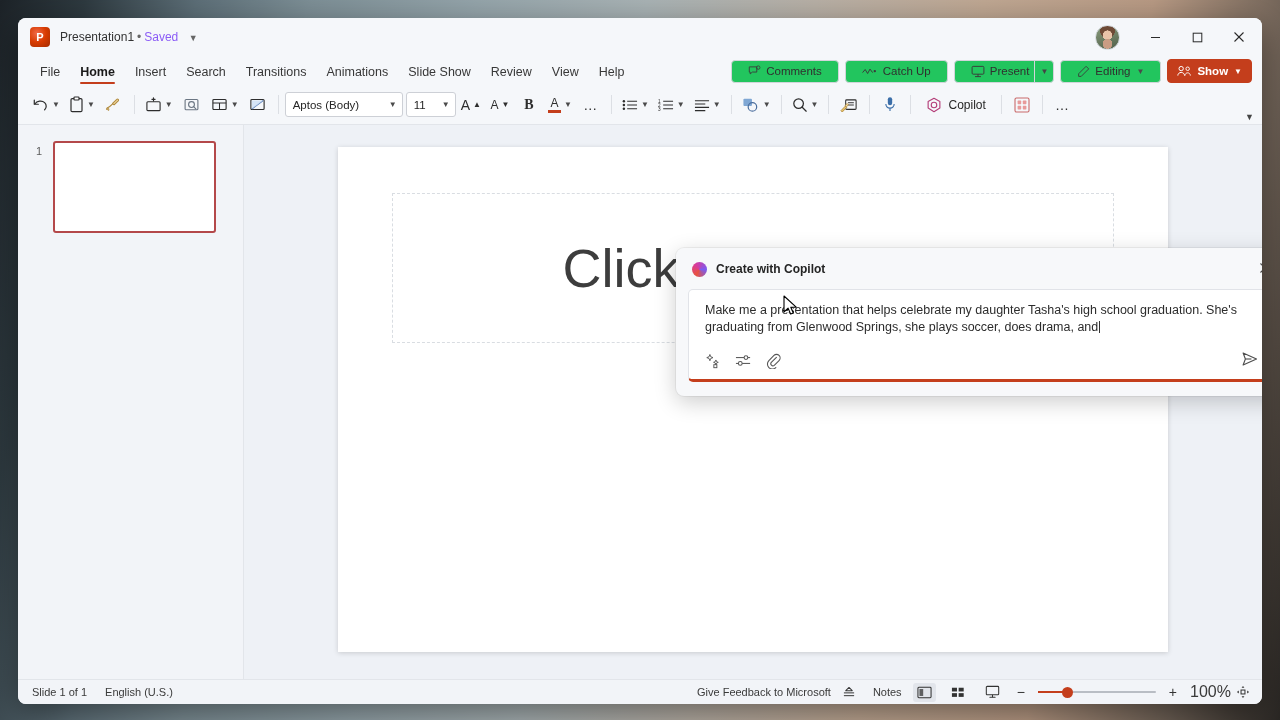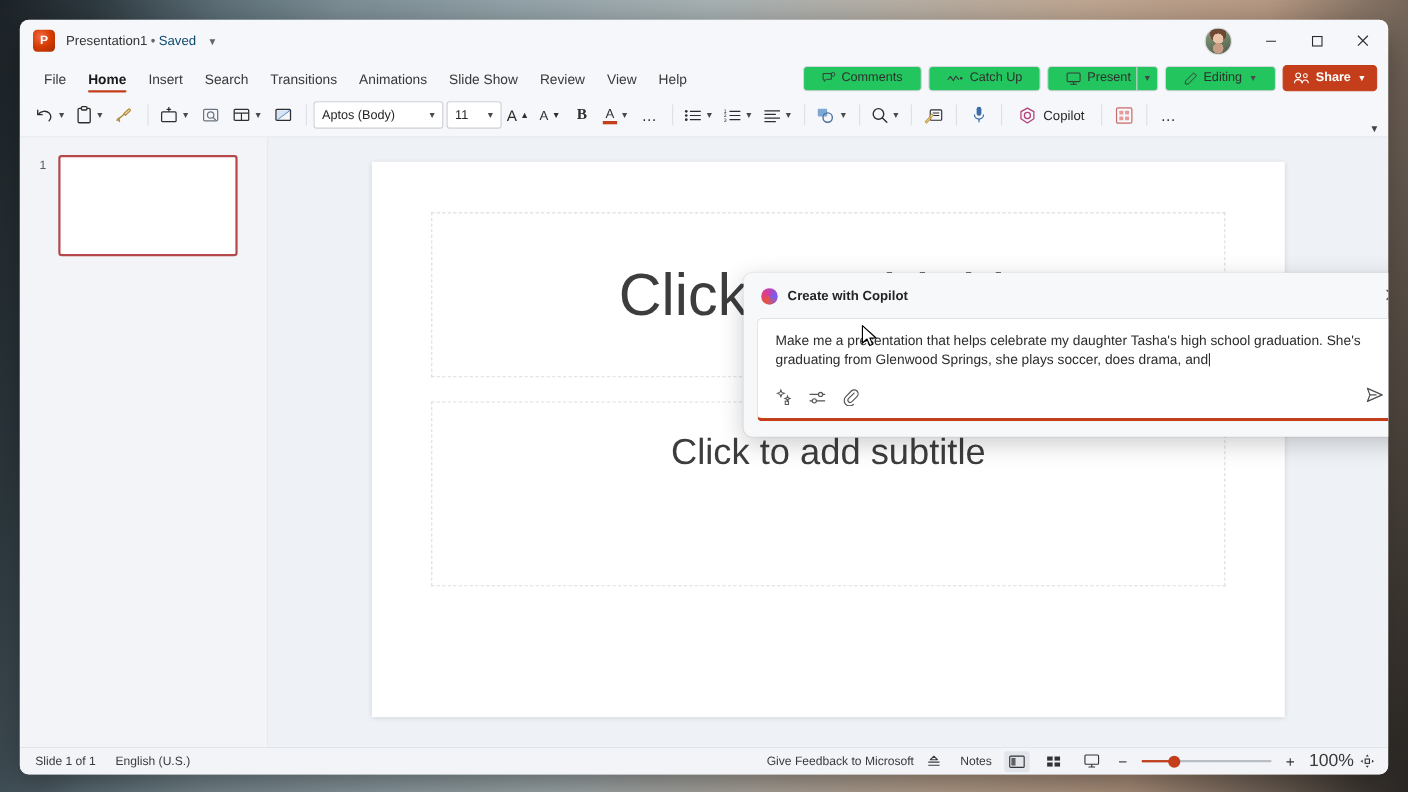--- a/index.html
+++ b/index.html
@@ -37,21 +37,21 @@
     width: 20px; height: 20px; margin: 0 10px 0 6px;
     border-radius: 4px;
     background: radial-gradient(circle at 35% 32%, #f06a4a 0%, #d83b01 48%, #a32b00 100%);
     display: flex; align-items: center; justify-content: center;
     color: #fff; font-size: 11px; font-weight: bold; line-height: 1;
   }
   .doc-title {
     font-size: 12px; color: #333; white-space: nowrap;
   }
   .doc-sep { color: #666; margin: 0 3px; }
-  .saved { color: #0c4a6e; text-align: right; }
+  .saved { color: #8b5cf6; text-align: right; }
   .title-chev { margin-left: 7px; color: #666; font-size: 9px; }
   .searchbox {
     position: absolute; left: 50%; transform: translateX(-50%);
     top: 6px;
     width: 270px; height: 25px;
     background: #eaedf2; border-radius: 4px;
     display: flex; align-items: center; padding: 0 9px;
     gap: 8px;
   }
   .searchbox .ph { font-size: 12px; color: #50525a; }
@@ -352,21 +352,21 @@
         <span class="chev">▼</span>
       </div>
 
       <div class="pill share">
         <svg width="15" height="12" viewBox="0 0 18 13">
           <circle cx="5" cy="3.6" r="2.6" fill="none" stroke="#fff" stroke-width="1.2"></circle>
           <path d="M1 12c0-2.3 1.8-3.8 4-3.8s4 1.5 4 3.8" fill="none" stroke="#fff" stroke-width="1.2"></path>
           <circle cx="12.8" cy="3.8" r="2.1" fill="none" stroke="#fff" stroke-width="1.1"></circle>
           <path d="M9.6 12c0-2 1.5-3.3 3.2-3.3s3.2 1.3 3.2 3.3" fill="none" stroke="#fff" stroke-width="1.1"></path>
         </svg>
-        <span>Share</span>
+        <span>Show</span>
         <span class="chev" style="color:#fff">▼</span>
       </div>
     </div>
   </div>
 
   <div class="toolbar">
     <div class="tbtn">
       <svg width="17" height="16" viewBox="0 0 18 17">
         <path d="M3 7.4C5.2 4 10.6 3.4 13.4 6c2.2 2 2.2 5.4 0 7.6" fill="none" stroke="#2d2d2d" stroke-width="1.3" stroke-linecap="round"></path>
         <path d="M2.4 3.4v4.3h4.3" fill="none" stroke="#2d2d2d" stroke-width="1.3" stroke-linecap="round" stroke-linejoin="round"></path>
@@ -570,21 +570,20 @@
     <div class="thumbpane">
       <div class="thumb-wrap">
         <span class="thumb-num">1</span>
         <div class="thumb"></div>
       </div>
     </div>
 
     <div class="canvaspane">
       <div class="slide">
         <div class="ph-box ph-title">Click to add title</div>
-        <div class="ph-box ph-sub">Click to add subtitle</div>
       </div>
 
       <div class="copilot-dialog">
         <div class="cd-head">
           <div class="cd-logo"></div>
           <div class="cd-title">Create with Copilot</div>
           <div class="cd-close">
             <svg width="12" height="12" viewBox="0 0 12 12">
               <line x1="1.5" y1="1.5" x2="10.5" y2="10.5" stroke="#3c3c3c" stroke-width="1.1"></line>
               <line x1="10.5" y1="1.5" x2="1.5" y2="10.5" stroke="#3c3c3c" stroke-width="1.1"></line>

